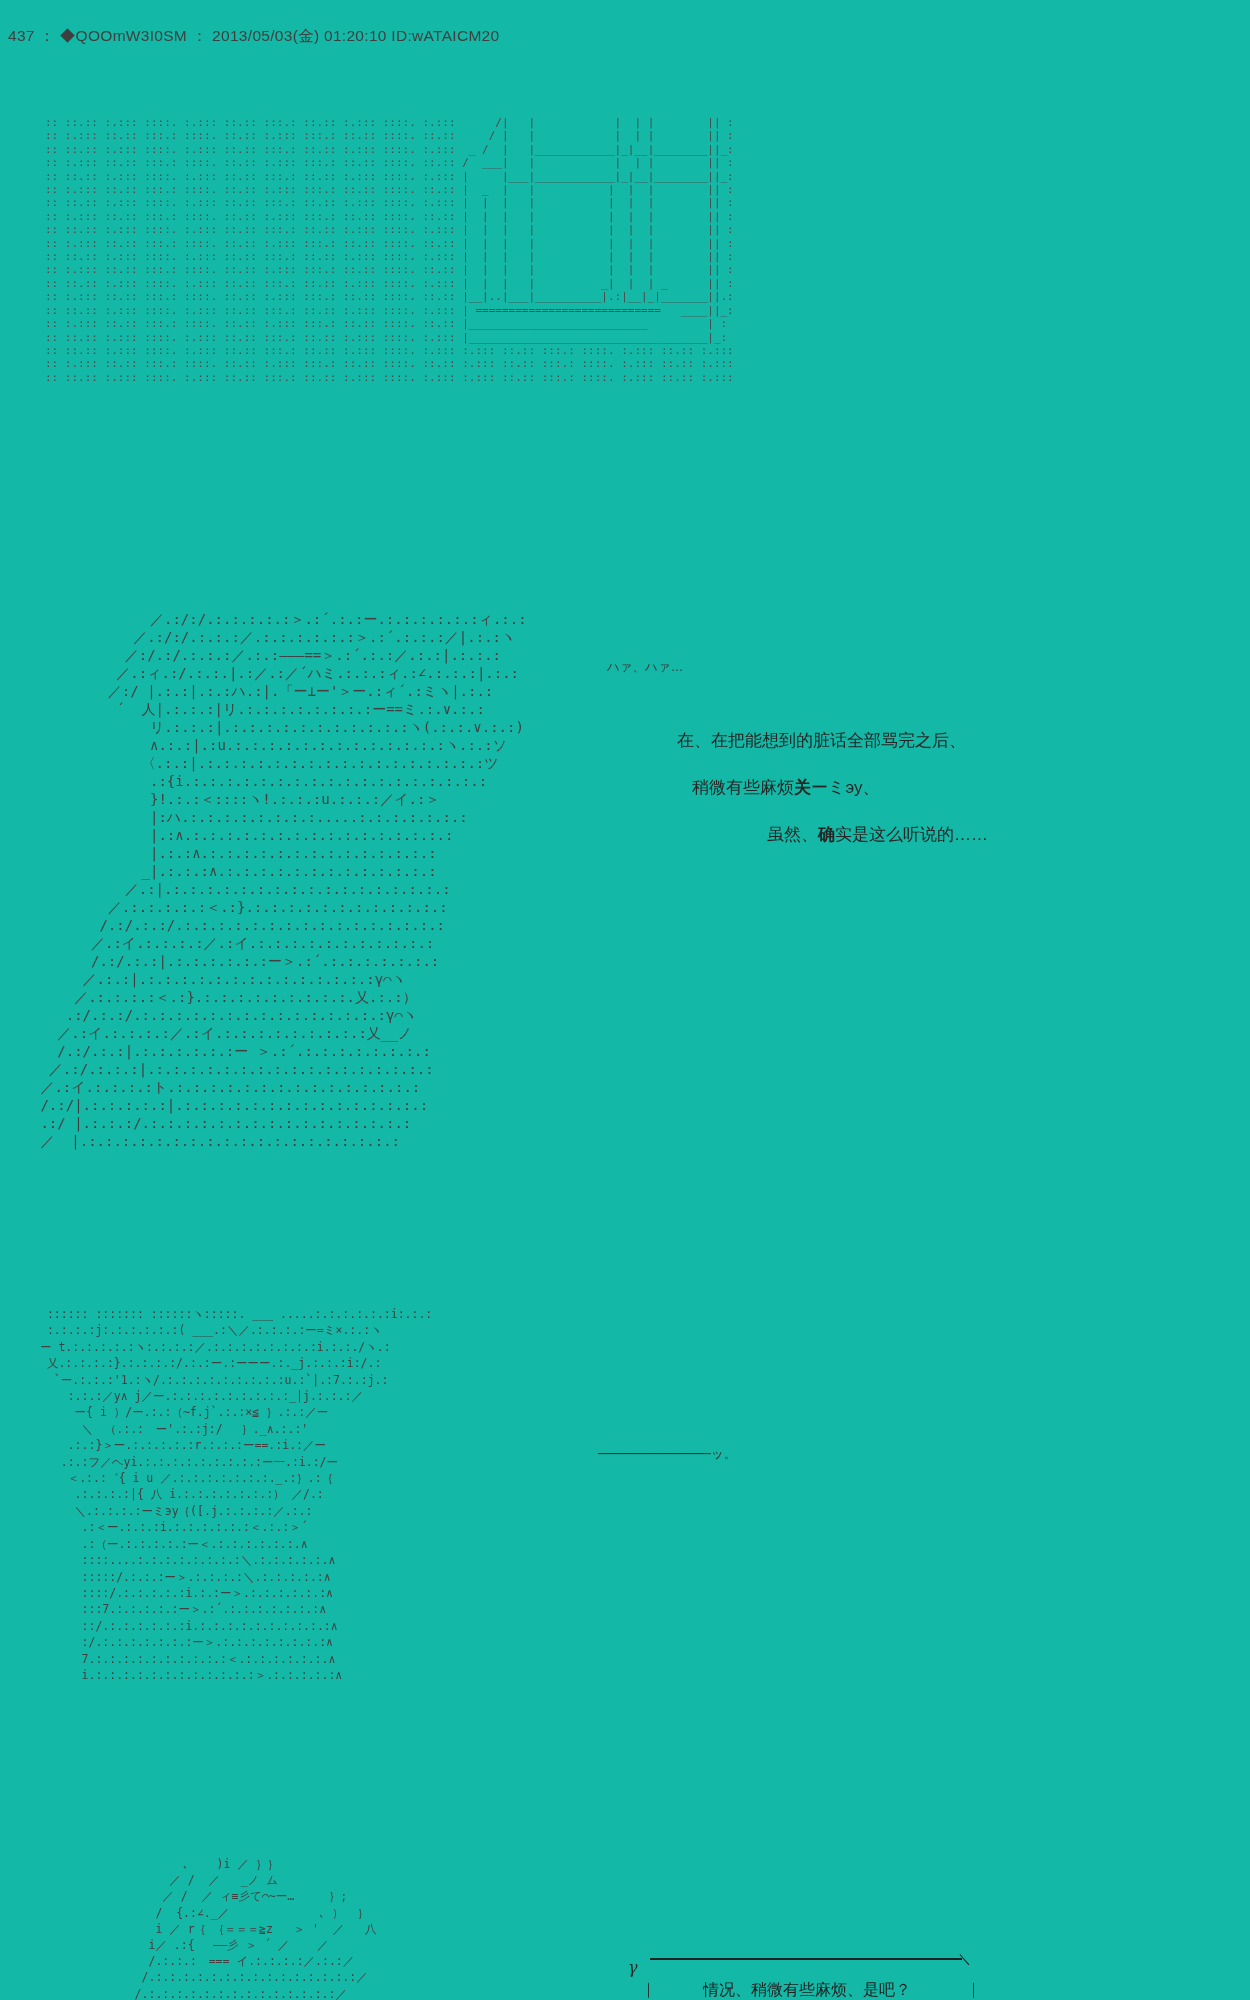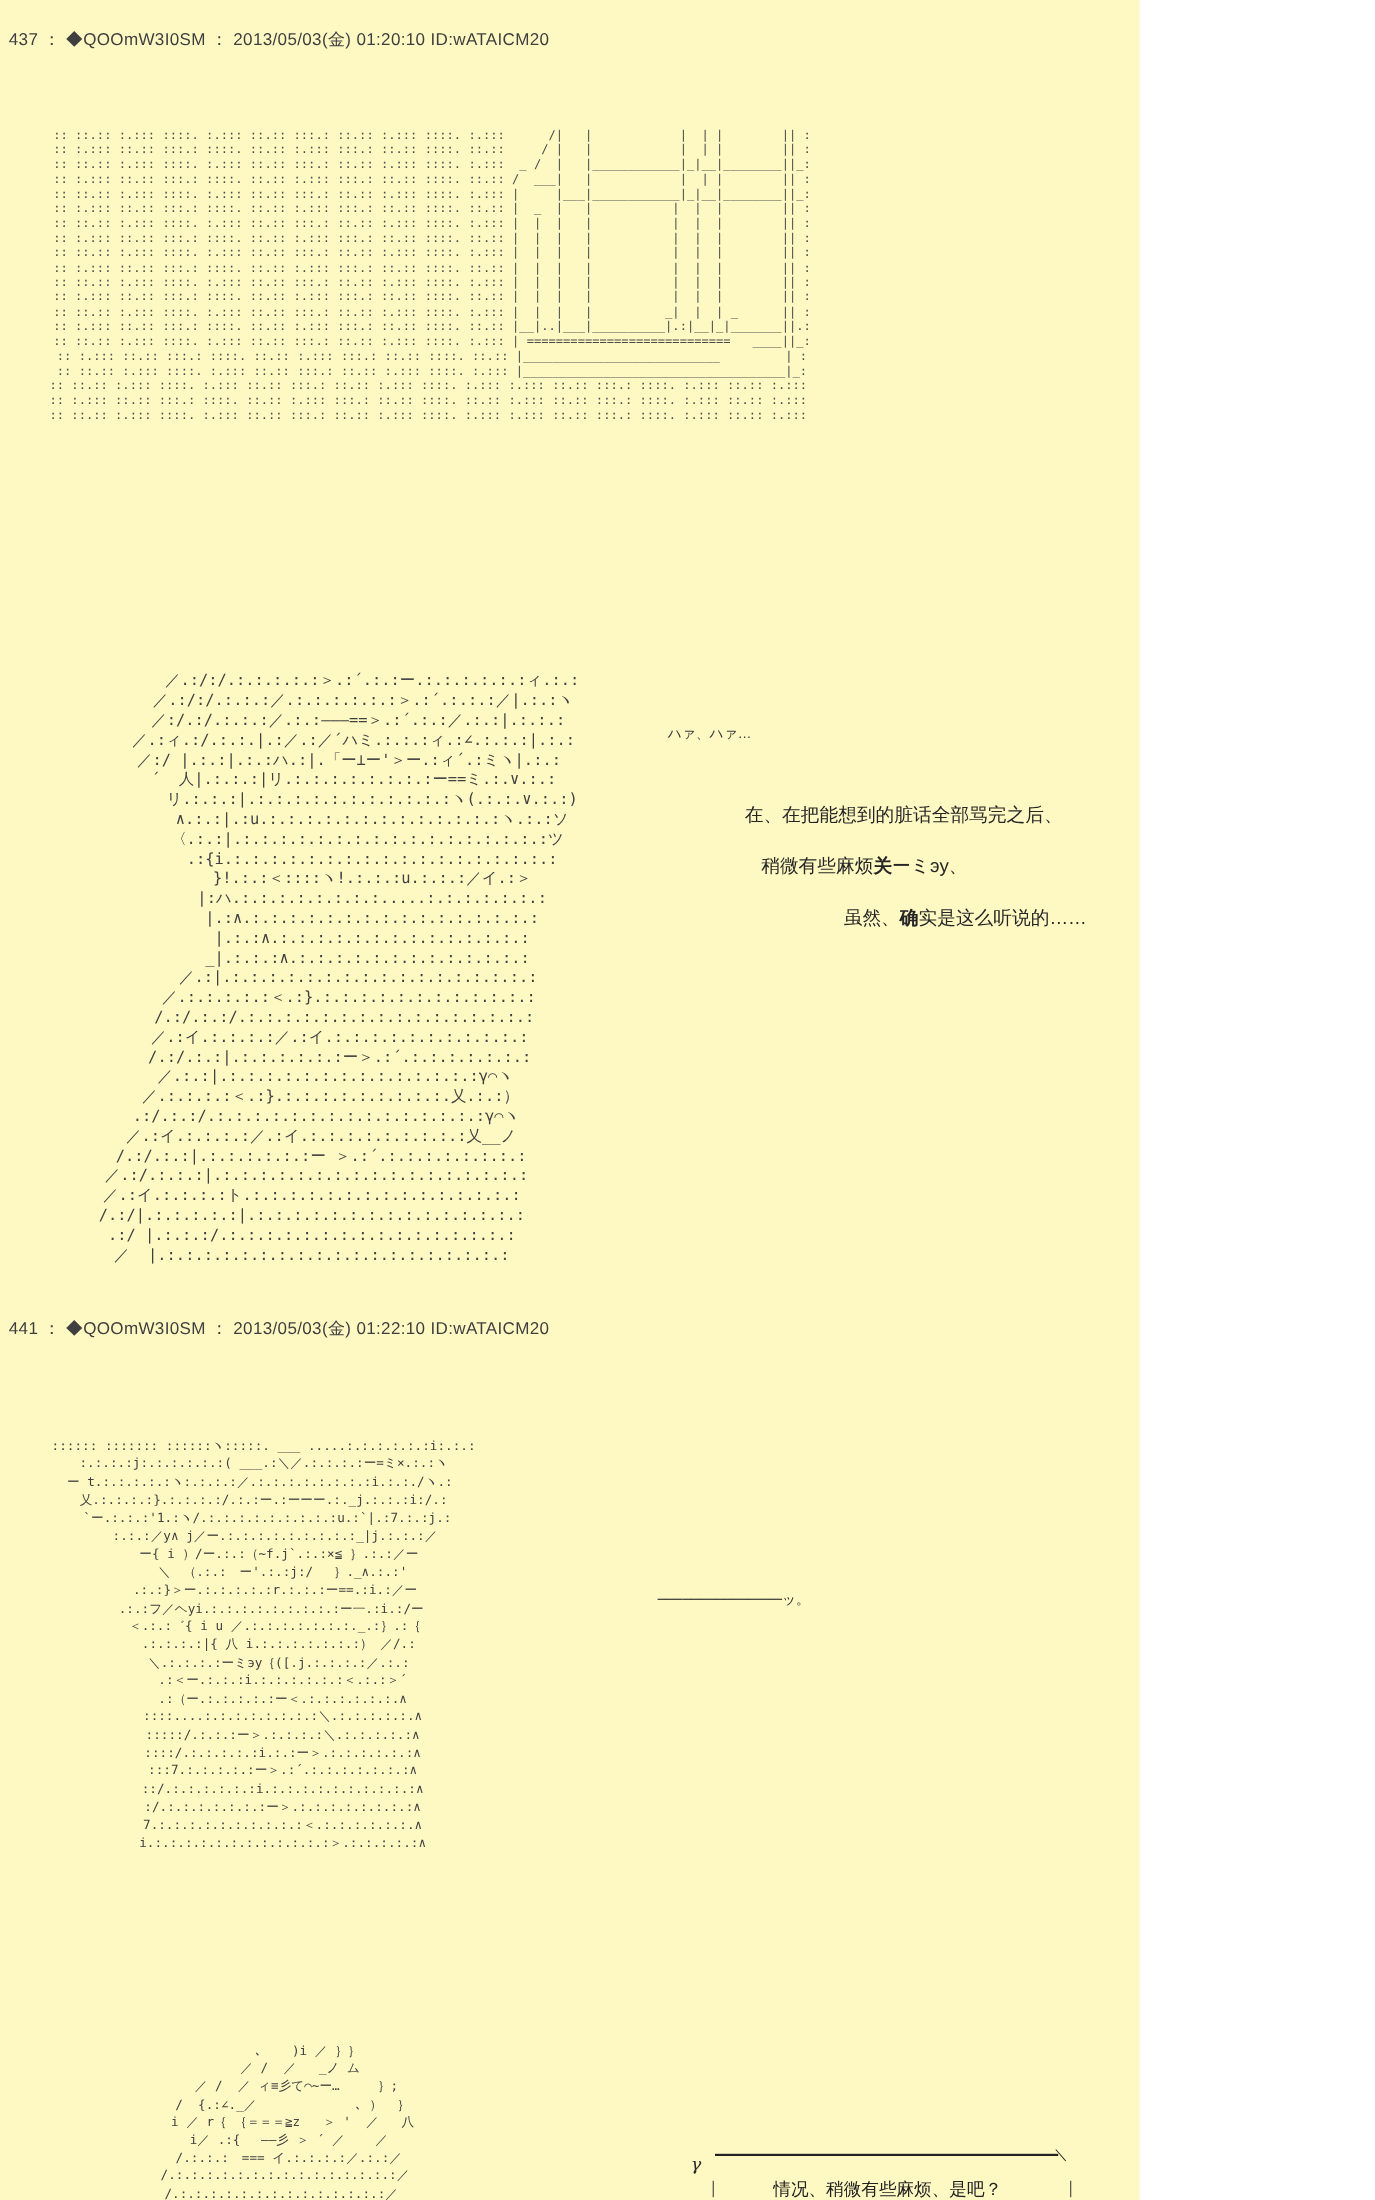--- a/index.html
+++ b/index.html
@@ -1,22 +1,21 @@
 <!DOCTYPE html>
 <html><head>
 <meta charset="utf-8">
 <style>
   html,body{margin:0;padding:0;}
   #screen{
     position:relative;
-    width:1036px;height:2000px;
-    background:#fef9c3;
+    width:1250px;height:2000px;
+    background:#14b8a6;
     overflow:hidden;
     font-family:"Liberation Sans",sans-serif;
-    text-align:center;
   }
   .abs{position:absolute;}
   .post-header{
     font-size:15.5px;
     color:#3f3f3f;
     letter-spacing:.3px;
     white-space:nowrap;
   }
   pre.aa{
     margin:0;
@@ -115,21 +114,20 @@
   </div>
 
   <div class="abs dialog" id="dialog-2">
     <span>稍微有些麻烦</span><span class="em">关</span><span>ーミэy、</span>
   </div>
 
   <div class="abs dialog" id="dialog-3">
     <span>虽然、</span><span class="em">确</span><span>实是这么听说的……</span>
   </div>
 
-  <div class="abs post-header" id="p441-header">441 ： ◆QOOmW3I0SM ： 2013/05/03(金) 01:22:10 ID:wATAICM20</div>
 
   <pre class="abs aa" id="aa-char2"> :::::: ::::::: ::::::ヽ:::::. ___ .....:.:.:.:.:.:i:.:.:
  :.:.:.:j:.:.:.:.:.:( ___.:＼／.:.:.:.:ー=ミ×.:.:ヽ
 ー t.:.:.:.:.:ヽ:.:.:.:／.:.:.:.:.:.:.:.:i.:.:./ヽ.:
  乂.:.:.:.:}.:.:.:.:/.:.:ー.:ーーー.:._j.:.:.:i:/.:
   `ー.:.:.:'1.:ヽ/.:.:.:.:.:.:.:.:.:u.:`|.:7.:.:j.:
     :.:.:／y∧ j／ー.:.:.:.:.:.:.:.:.:_|j.:.:.:／
      ー{ i ）/ー.:.:（~f.j`.:.:×≦ ｝.:.:／ー
       ＼ゞ（.:.:ゝー'.:.:j:/ ゞ｝._∧.:.:'
     .:.:}＞ー.:.:.:.:.:r.:.:.:ー==.:i.:／ー

